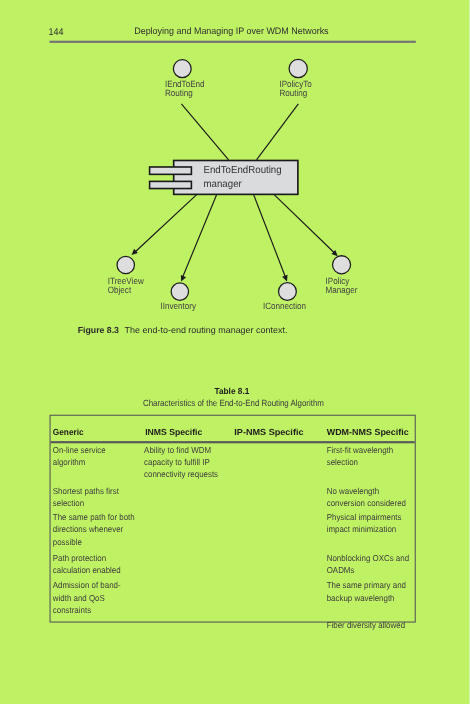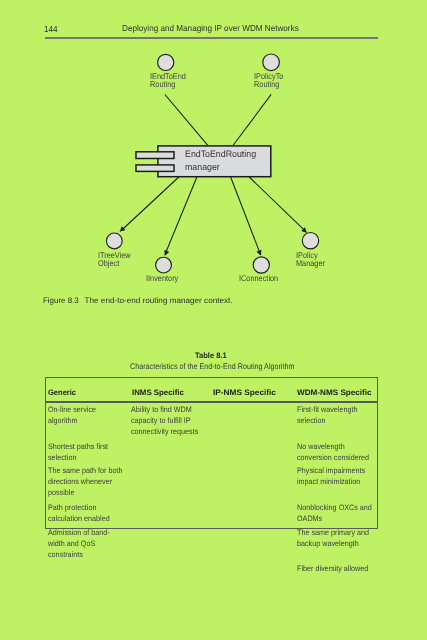--- a/index.html
+++ b/index.html
@@ -22,31 +22,31 @@
          transform:scaleX(0.885);transform-origin:0 0;white-space:nowrap;}
   #lab-t0{left:149.7px;top:73.1px;}
   #lab-t1{left:253.7px;top:73.1px;}
   #lab-b0{left:97.6px;top:252.1px;}
   #lab-b1{left:145.6px;top:275.1px;}
   #lab-b2{left:239.3px;top:275.1px;}
   #lab-b3{left:296.2px;top:252.1px;}
 
   .cap{position:absolute;left:42.7px;top:296.0px;font-size:8px;line-height:10px;color:#2b2b2b;
        transform:scaleX(0.99);transform-origin:0 0;white-space:nowrap;}
-  .cap b{font-weight:normal;}
+  .cap b{font-weight:bold;margin-left:28px;}
   .cap span{font-weight:normal;margin-left:5.6px;display:inline-block;transform:scaleX(1.028);transform-origin:0 0;}
 
   
   .tbl-num{position:absolute;left:194.7px;top:351.0px;
            font-size:8px;line-height:10px;font-weight:bold;color:#1c1c1c;
            transform:scaleX(0.94);transform-origin:0 0;white-space:nowrap;}
   .tbl-title{position:absolute;left:129.5px;top:361.8px;
              font-size:8.2px;line-height:10px;color:#3a3a3a;
              transform:scaleX(0.877);transform-origin:0 0;white-space:nowrap;}
-  .tbl{position:absolute;left:44.6px;top:376.7px;width:333.2px;height:152px;
+  .tbl{position:absolute;left:44.6px;top:376.7px;width:333.2px;height:189px;
        border:1.15px solid #595959;box-sizing:border-box;}
   .thead-rule{position:absolute;left:0;top:23.8px;width:100%;height:1.1px;background:#5a5a5a;}
   .th{position:absolute;top:10.7px;font-size:8px;line-height:9px;font-weight:bold;color:#1c1c1c;
       transform-origin:0 0;white-space:nowrap;}
   .cell{position:absolute;font-size:7.85px;line-height:10.92px;color:#3c3c3c;
         transform:scaleX(0.918);transform-origin:0 0;}
   .cell span{display:block;white-space:nowrap;}
 </style>
 </head>
 <body>

